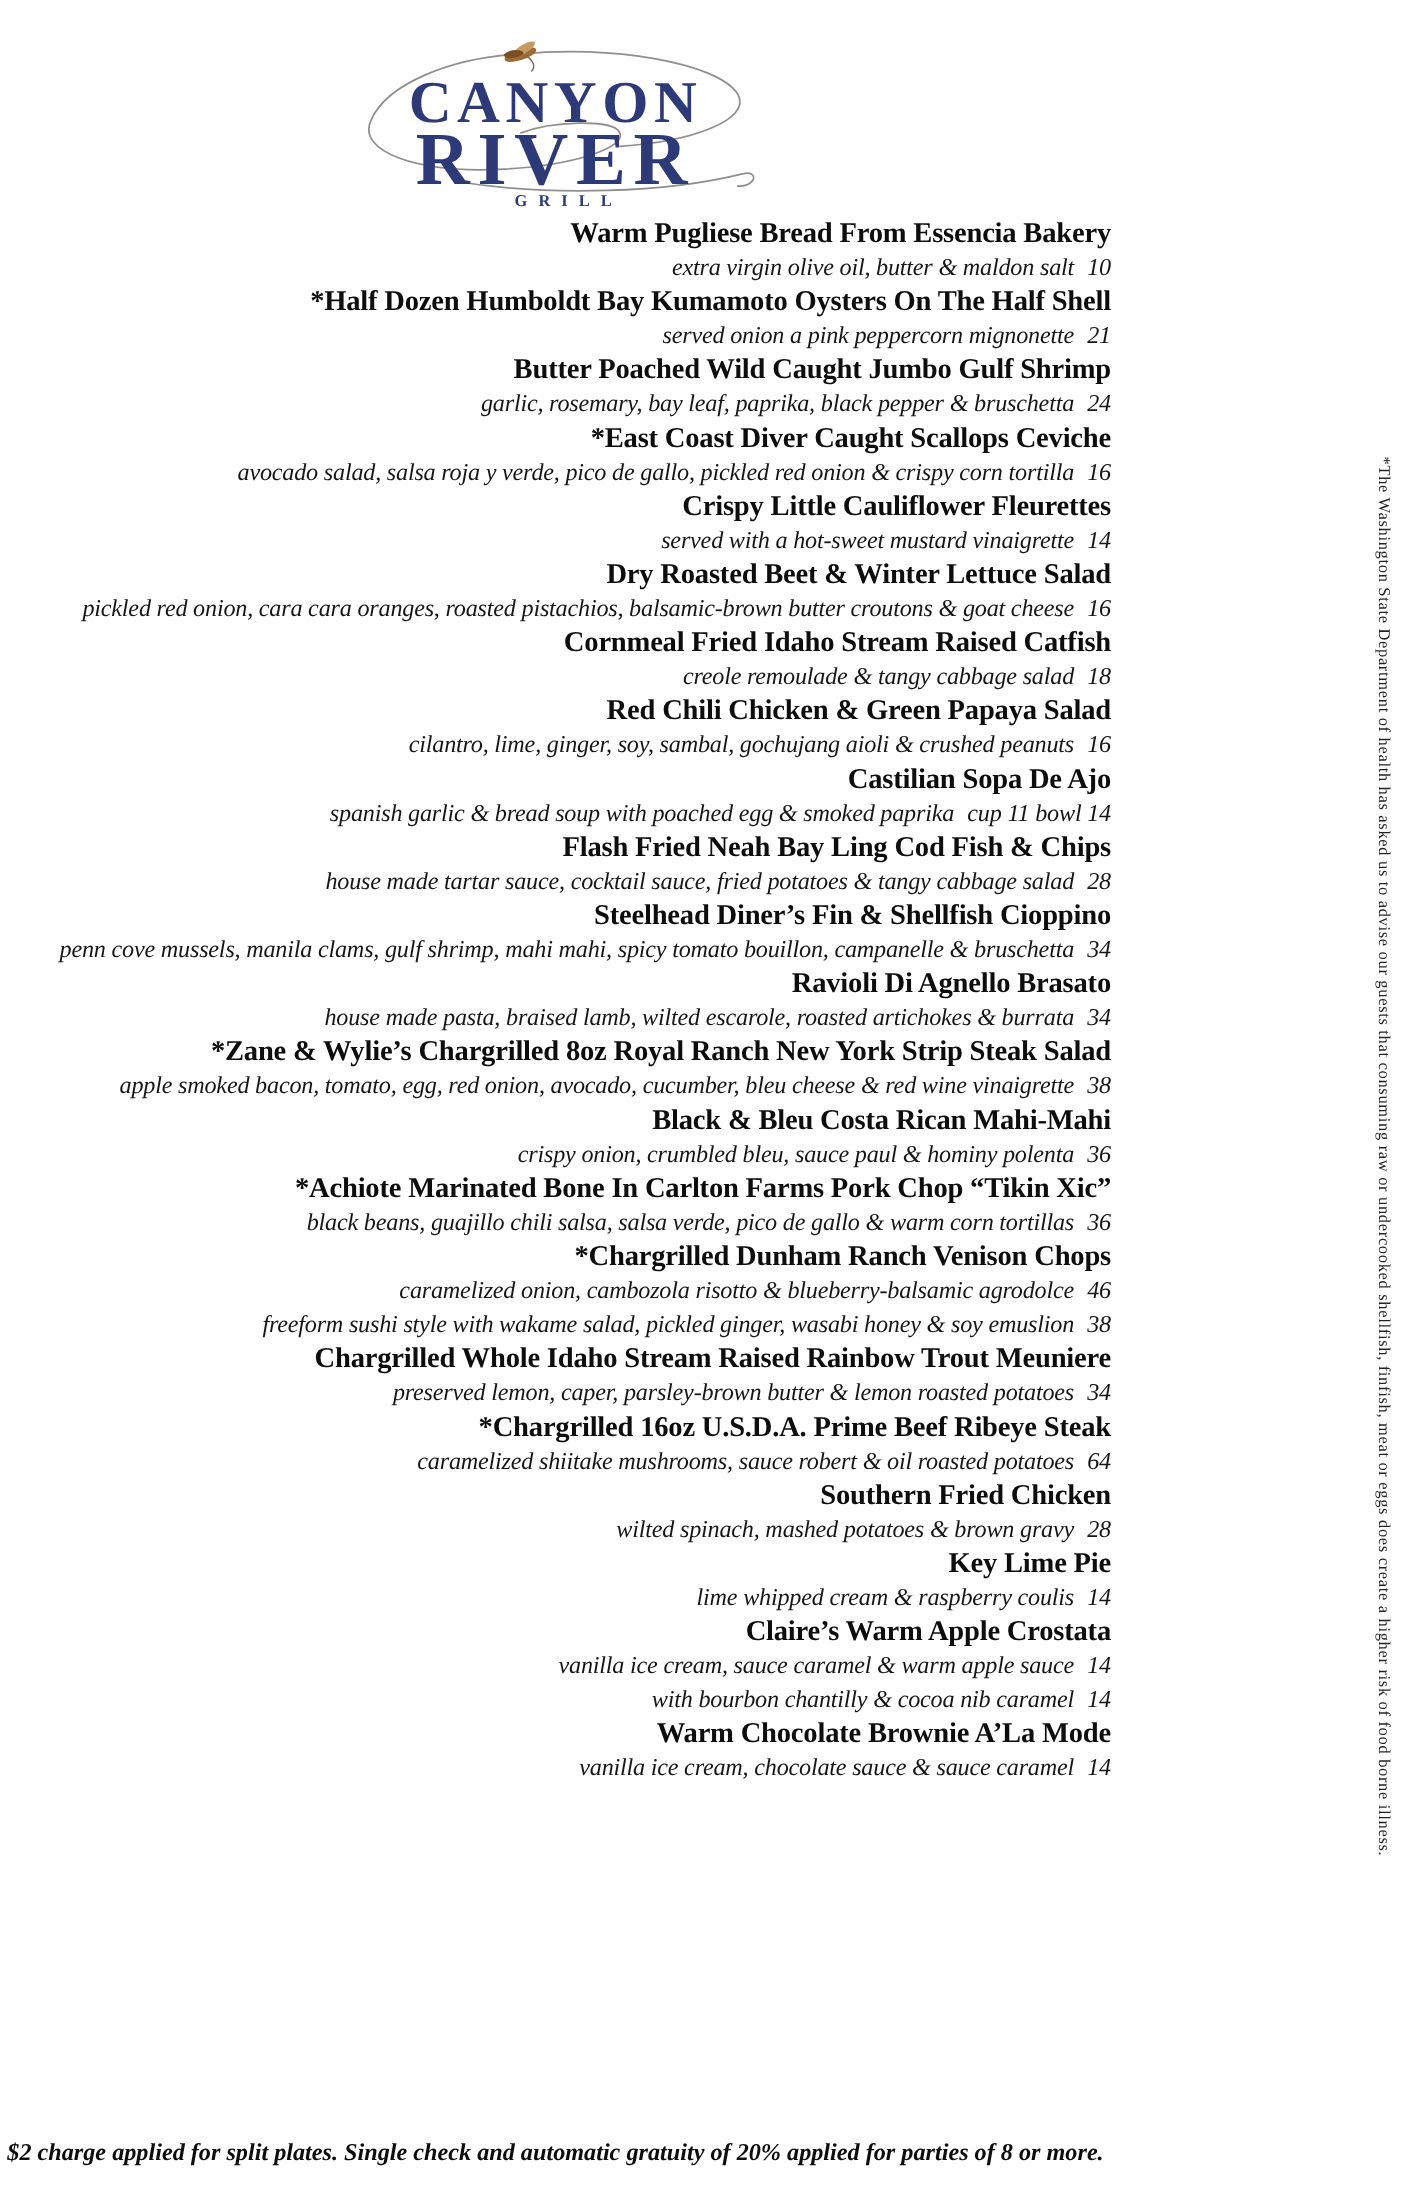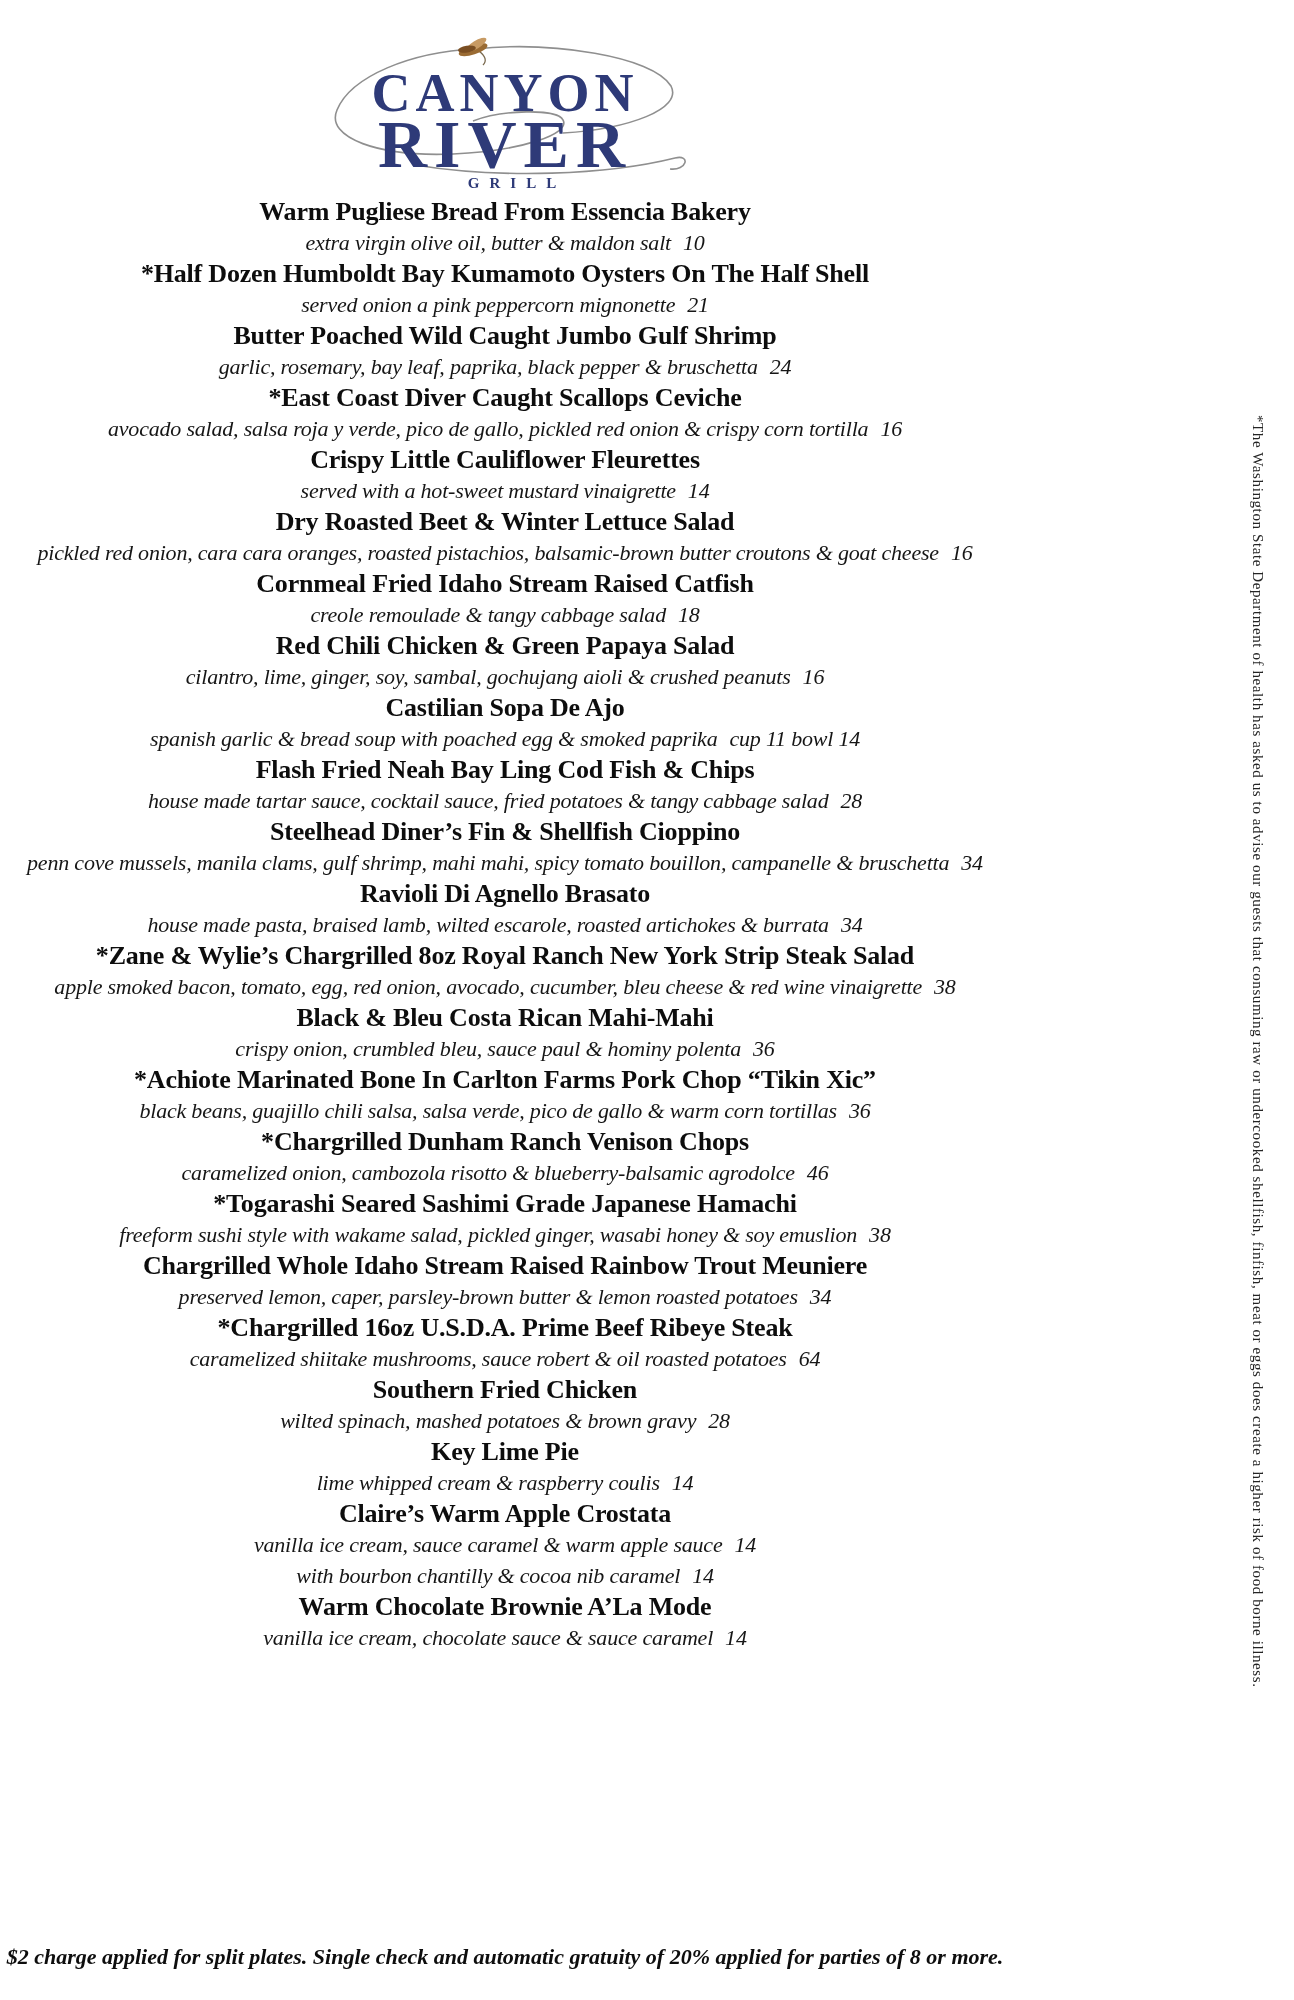--- a/index.html
+++ b/index.html
@@ -28,21 +28,21 @@
     font-family: Liberation Serif, serif; transform: translateX(12px);
   }
 
   
   #menu-root { text-align: center; }
   .section-title {
     font-size: 40px; font-weight: 600; line-height: 46px;
     margin: 14px 0 6px 0; color: #0d0d0d;
   }
   section:first-child .section-title { margin-top: 44px; }
-  .line { white-space: nowrap; }
+  .line { white-space: nowrap; text-align: right; }
   .item-name {
     font-size: 26px; font-weight: 700; line-height: 31px;
     letter-spacing: -0.2px; color: #0d0d0d;
   }
   .item-desc {
     font-size: 22px; font-style: italic; line-height: 31px;
     letter-spacing: -0.2px; color: #161616;
   }
   .price { margin-left: 12px; font-style: italic; }
 
@@ -117,21 +117,20 @@
         <div class="item-name line">Ravioli Di Agnello Brasato</div>
         <div class="item-desc line"><span>house made pasta, braised lamb, wilted escarole, roasted artichokes &amp; burrata</span><span class="price">34</span></div>
         <div class="item-name line">*Zane &amp; Wylie’s Chargrilled 8oz Royal Ranch New York Strip Steak Salad</div>
         <div class="item-desc line"><span>apple smoked bacon, tomato, egg, red onion, avocado, cucumber, bleu cheese &amp; red wine vinaigrette</span><span class="price">38</span></div>
         <div class="item-name line">Black &amp; Bleu Costa Rican Mahi-Mahi</div>
         <div class="item-desc line"><span>crispy onion, crumbled bleu, sauce paul &amp; hominy polenta</span><span class="price">36</span></div>
         <div class="item-name line">*Achiote Marinated Bone In Carlton Farms Pork Chop “Tikin Xic”</div>
         <div class="item-desc line"><span>black beans, guajillo chili salsa, salsa verde, pico de gallo &amp; warm corn tortillas</span><span class="price">36</span></div>
         <div class="item-name line">*Chargrilled Dunham Ranch Venison Chops</div>
         <div class="item-desc line"><span>caramelized onion, cambozola risotto &amp; blueberry-balsamic agrodolce</span><span class="price">46</span></div>
-        <div class="item-name line">*Togarashi Seared Sashimi Grade Japanese Hamachi</div>
         <div class="item-desc line"><span>freeform sushi style with wakame salad, pickled ginger, wasabi honey &amp; soy emuslion</span><span class="price">38</span></div>
         <div class="item-name line">Chargrilled Whole Idaho Stream Raised Rainbow Trout Meuniere</div>
         <div class="item-desc line"><span>preserved lemon, caper, parsley-brown butter &amp; lemon roasted potatoes</span><span class="price">34</span></div>
         <div class="item-name line">*Chargrilled 16oz U.S.D.A. Prime Beef Ribeye Steak</div>
         <div class="item-desc line"><span>caramelized shiitake mushrooms, sauce robert &amp; oil roasted potatoes</span><span class="price">64</span></div>
         <div class="item-name line">Southern Fried Chicken</div>
         <div class="item-desc line"><span>wilted spinach, mashed potatoes &amp; brown gravy</span><span class="price">28</span></div>
       </section>
       <section>
         <div class="item-name line">Key Lime Pie</div>

